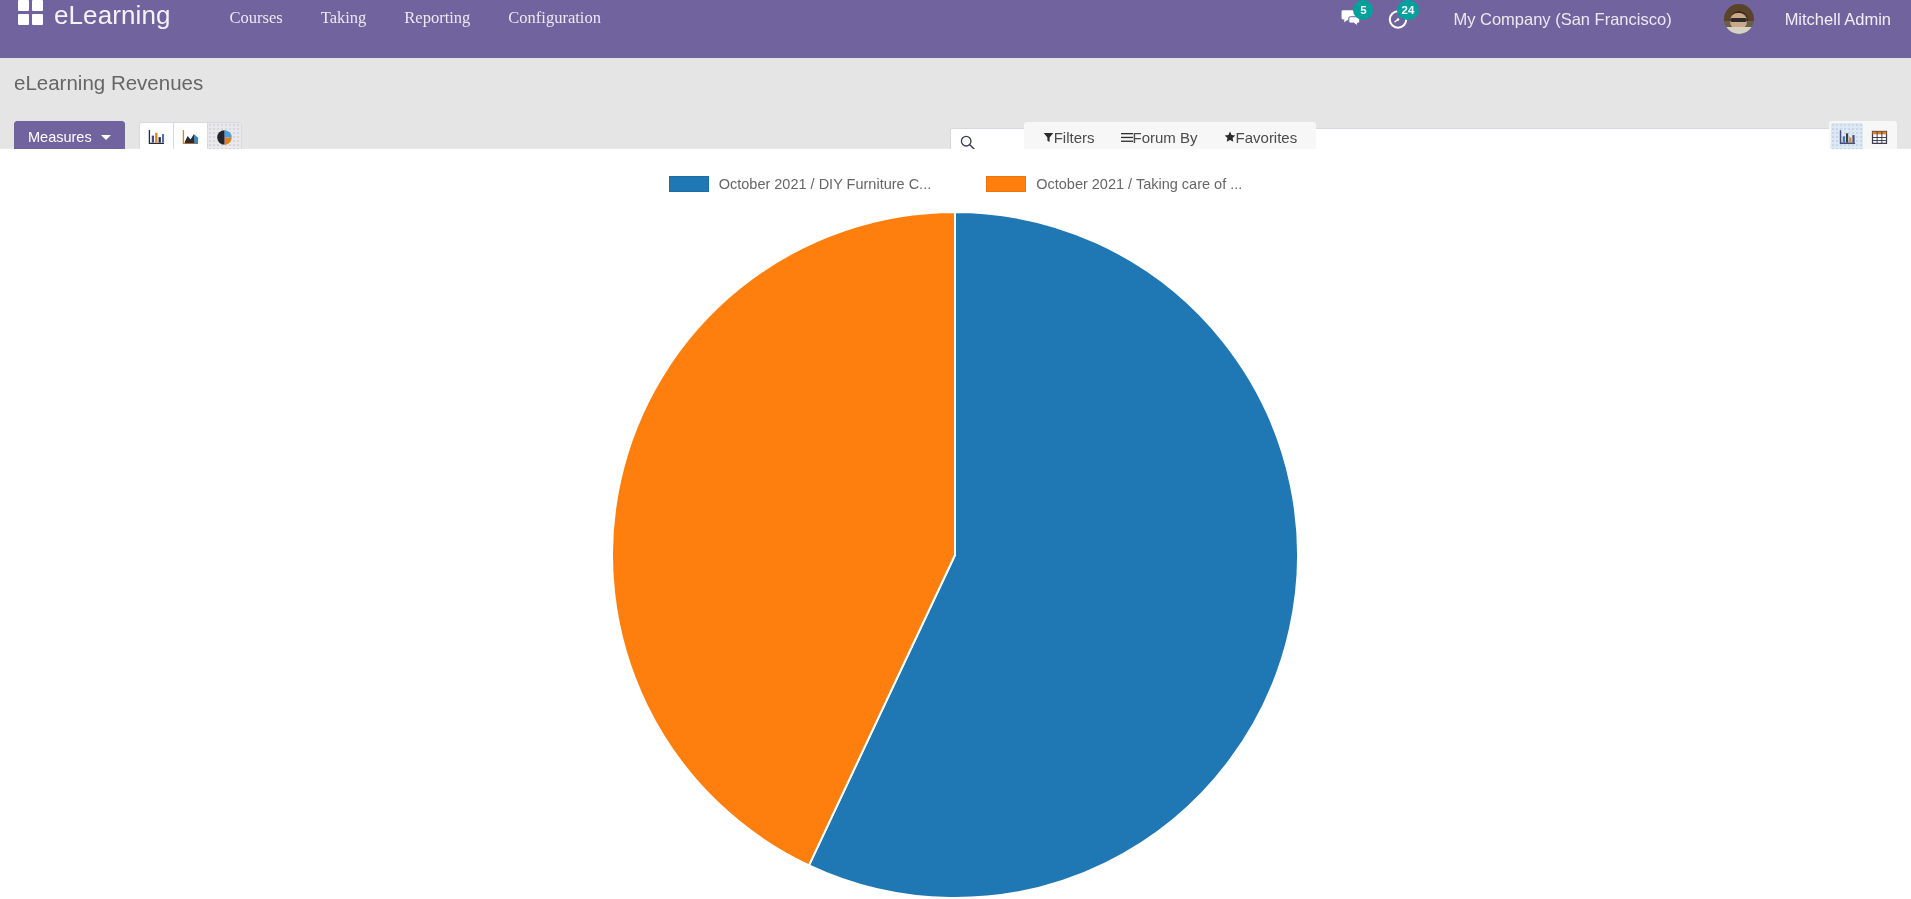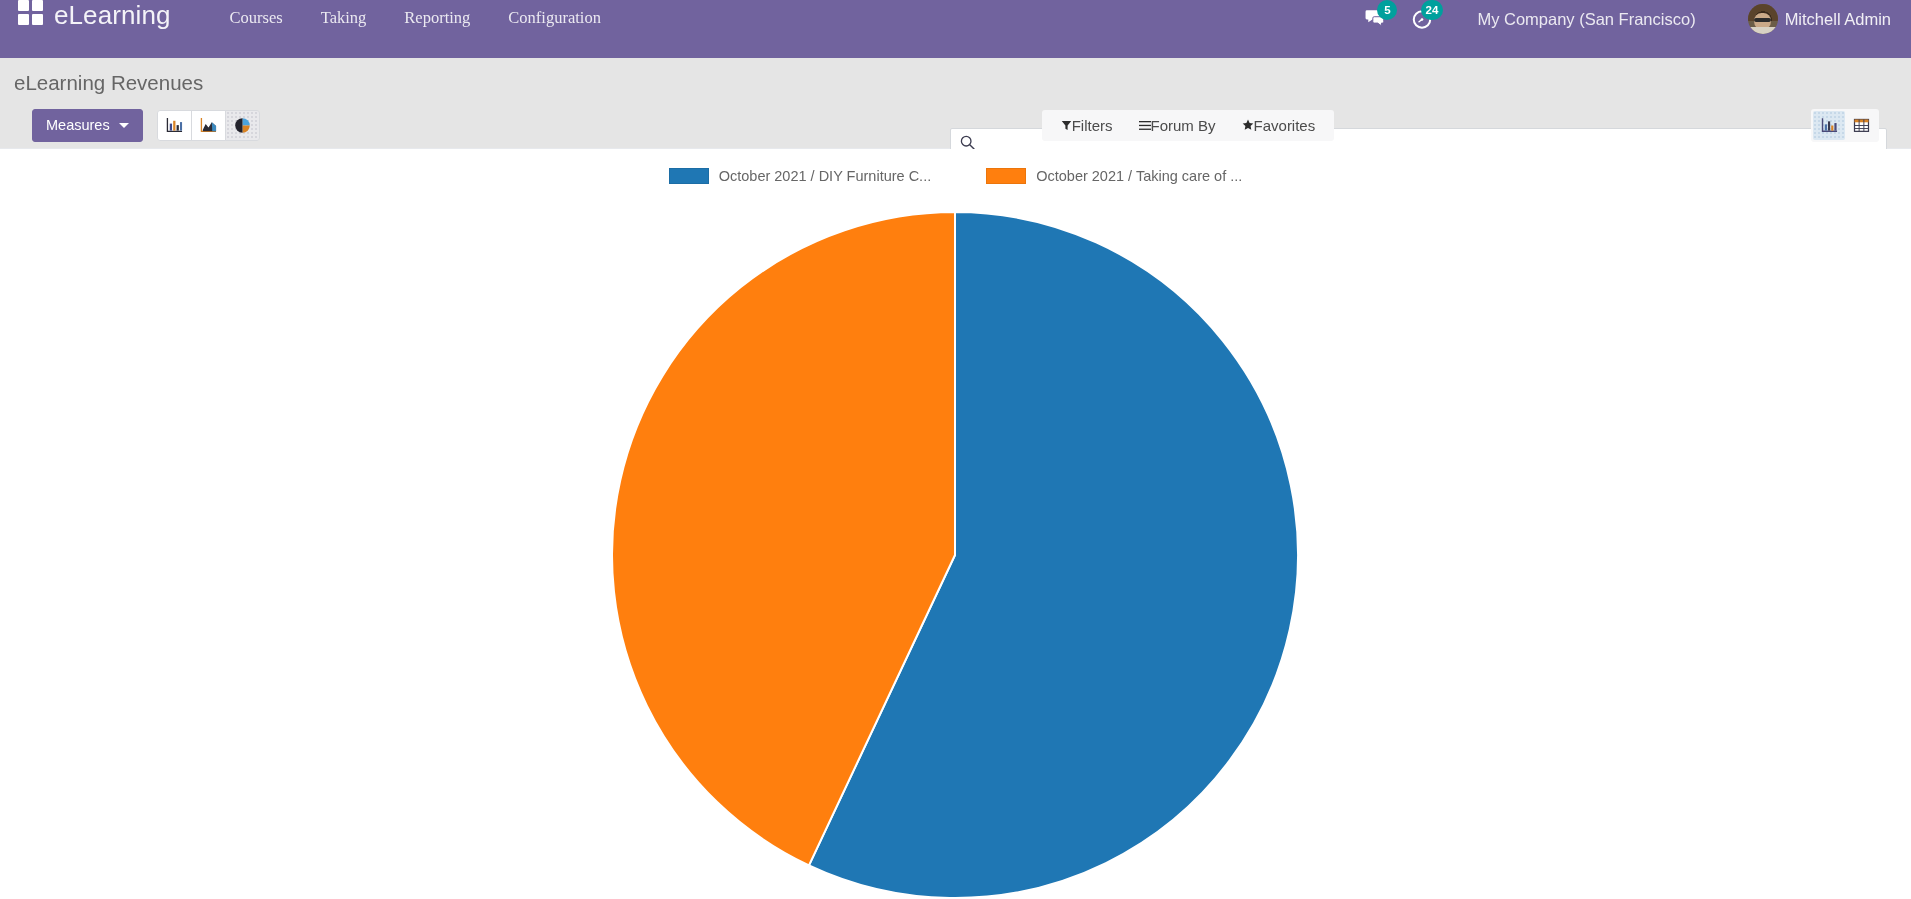--- a/index.html
+++ b/index.html
@@ -94,20 +94,21 @@
     cursor: pointer;
     white-space: nowrap;
     margin-left: 14px;
   }
   .user-menu {
     display: flex;
     align-items: center;
     padding: 4px 6px 4px 10px;
     cursor: pointer;
     margin-left: 24px;
+    gap: 24px;
   }
   .avatar {
     width: 30px; height: 30px;
     border-radius: 50%;
     overflow: hidden;
     background: #6b5d47;
     flex: 0 0 auto;
     position: relative;
   }
   .avatar .hair {
@@ -179,23 +180,23 @@
     font-family: "Liberation Sans", sans-serif;
     background: transparent;
     padding: 0;
   }
   .searchview input::placeholder { color: #8f8f8f; }
   .search-ico { color: #4a4a5a; font-size: 15px; display:flex; cursor:pointer; }
 
   .cp-row-bottom {
     display: flex;
     align-items: center;
-    padding: 0 32px;
+    padding: 0 14px;
     position: absolute;
-    top: 44px; left: 0; right: 0;
+    top: 56px; left: 0; right: 0;
     height: 47px;
   }
   .btn-measures {
     background: #71639e;
     color: #ffffff;
     border: 1px solid #71639e;
     border-radius: 3px;
     font-size: 14.5px;
     padding: 6px 13px 7px 13px;
     cursor: pointer;
@@ -279,21 +280,21 @@
   
   .chart-area {
     position: relative;
     width: 1911px;
     height: 750px;
     background: #ffffff;
     overflow: hidden;
   }
   .legend {
     position: absolute;
-    top: 8px; left: 0; right: 0;
+    top: 16px; left: 0; right: 0;
     display: flex;
     align-items: center;
     justify-content: center;
     gap: 55px;
     padding-top: 11px;
   }
   .legend-item {
     display: flex;
     align-items: center;
     gap: 10px;

